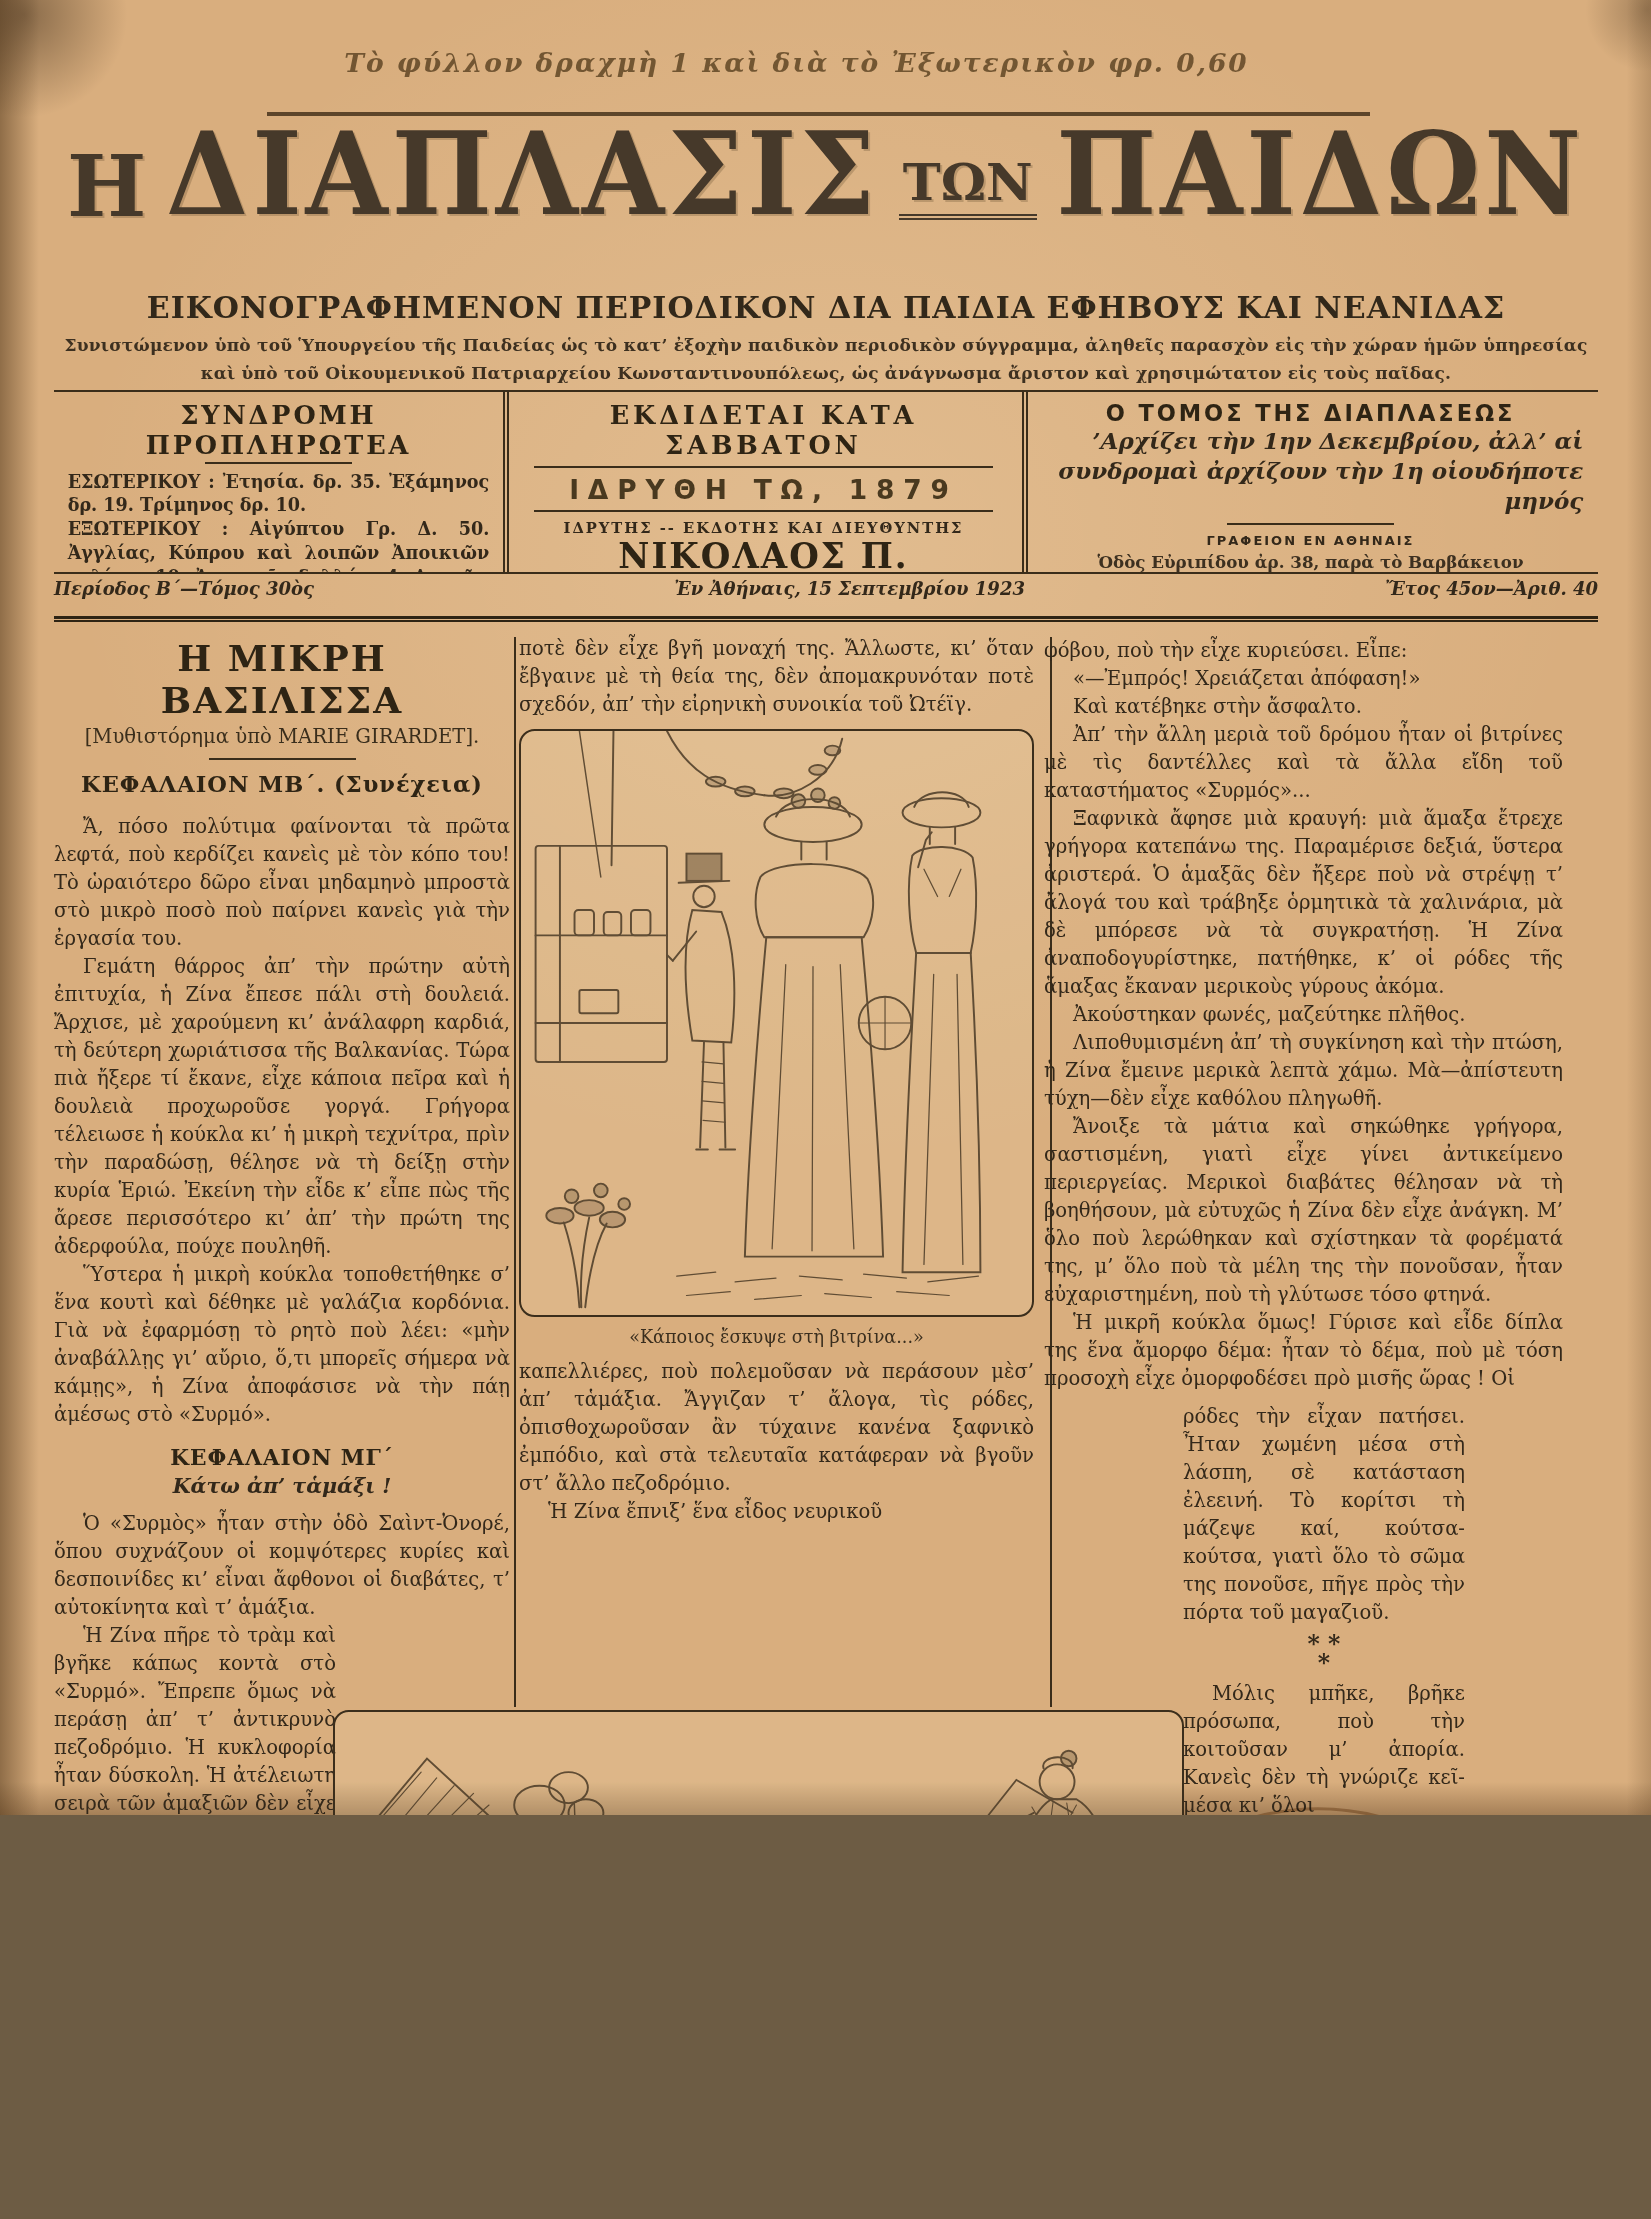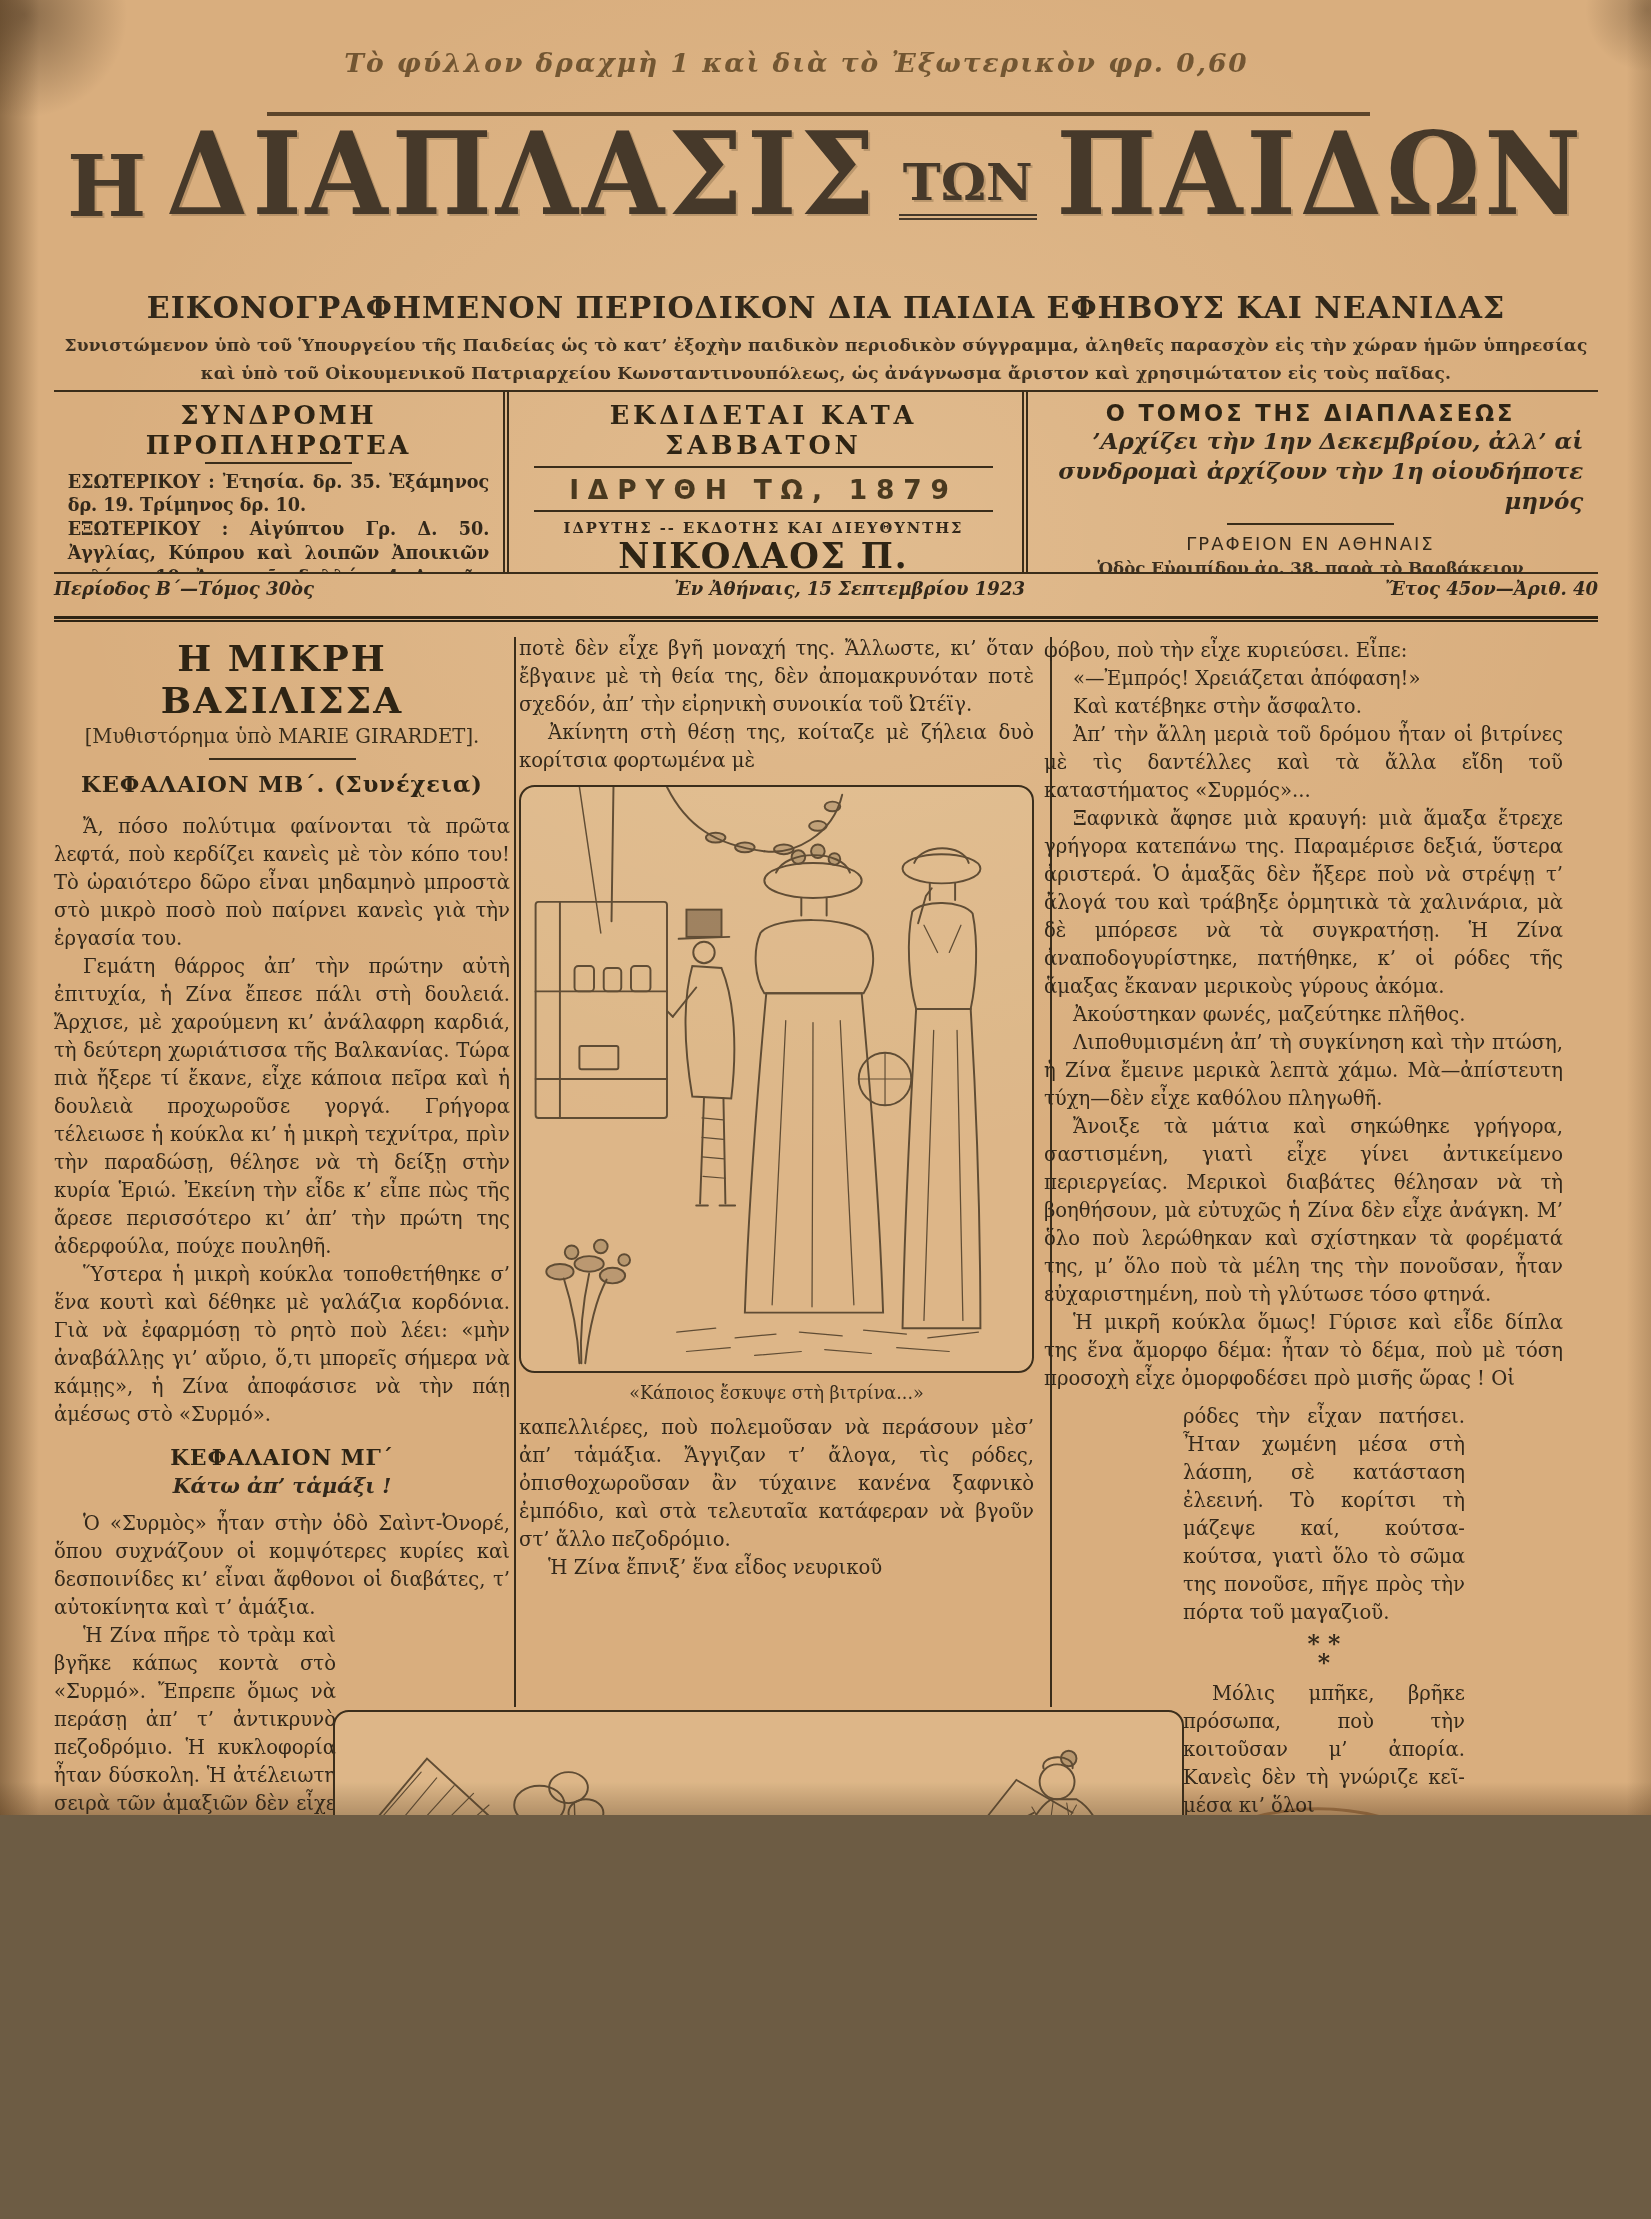--- a/index.html
+++ b/index.html
@@ -51,21 +51,21 @@
   .pub-cell{text-align:center;}
   .pub-l1{font-size:25.5px;font-weight:bold;letter-spacing:3.9px;color:#2e2414;}
   .pub-rule{height:2px;background:#3a2d1a;margin:5.9px 17.6px;}
   .pub-l2{font-size:26.5px;font-weight:bold;letter-spacing:8.8px;color:#49391f;font-family:"DejaVu Sans",sans-serif;}
   .pub-l3{font-size:14.7px;font-weight:bold;letter-spacing:2px;margin-top:6.9px;color:#33281a;}
   .pub-l4{font-size:34px;font-weight:bold;letter-spacing:2px;color:#2e2414;transform:scaleY(1.05);}
   .vol-cell{text-align:center;}
   .vol-title{font-size:22.5px;font-weight:bold;letter-spacing:2.9px;font-family:"DejaVu Sans",sans-serif;color:#2e2414;}
   .vol-note{font-size:23px;font-weight:bold;font-style:italic;line-height:1.3;margin-top:0;color:#33281a;text-align:right;}
   .vol-rule{width:167px;height:2px;background:#3a2d1a;margin:7.8px auto;}
-  .vol-office{font-size:18px;font-weight:normal;letter-spacing:2px;font-family:"DejaVu Sans",sans-serif;color:#33281a;}
+  .vol-office{font-size:13px;font-weight:bold;letter-spacing:2px;font-family:"DejaVu Sans",sans-serif;color:#33281a;}
   .vol-addr{font-size:16.7px;font-weight:bold;margin-top:3.9px;color:#3d3020;}
   
   .dateline{position:absolute;left:54px;top:578px;width:1544px;display:flex;justify-content:space-between;
     font-size:18px;font-weight:bold;font-style:italic;color:#33281a;}
   .dblrule{position:absolute;left:54px;top:616px;width:1544px;height:5.9px;
     border-top:3.9px solid #2e2414;border-bottom:2.9px solid #2e2414;}
   
   .col{position:absolute;top:635px;}
   #col1{left:54px;width:456px;}
   #col2{left:519px;width:515px;}
@@ -177,21 +177,20 @@
     <div class="chapter2">
       <div class="c2t">ΚΕΦΑΛΑΙΟΝ ΜΓ΄</div>
       <div class="c2s">Κάτω ἀπ’ τἁμάξι !</div>
     </div>
     <p>Ὁ «Συρμὸς» ἦταν στὴν ὁδὸ Σαὶντ-Ὀνορέ, ὅπου συχνάζουν οἱ κομψότερες κυρίες καὶ δεσποινίδες κι’ εἶναι ἄφθονοι οἱ διαβάτες, τ’ αὐτοκίνητα καὶ τ’ ἁμάξια.</p>
     <p class="narrow">Ἡ Ζίνα πῆρε τὸ τρὰμ καὶ βγῆκε κάπως κοντὰ στὸ «Συρμό». Ἔπρεπε ὅμως νὰ περάσῃ ἀπ’ τ’ ἀντικρυνὸ πεζοδρόμιο. Ἡ κυκλοφορία ἦταν δύσκολη. Ἡ ἀτέλειωτη σειρὰ τῶν ἁμαξιῶν δὲν εἶχε κανένα διάμεσο κενὸ κι’ ἡ Ζίνα φοβόταν νὰ περάσῃ. Ὡς τώρα</p>
   </div>
 
   <div class="col" id="col2">
     <p class="noind">ποτὲ δὲν εἶχε βγῆ μοναχή της. Ἄλλωστε, κι’ ὅταν ἔβγαινε μὲ τὴ θεία της, δὲν ἀπομακρυνόταν ποτὲ σχεδόν, ἀπ’ τὴν εἰρηνικὴ συνοικία τοῦ Ὠτέϊγ.</p>
-    <p>Ἀκίνητη στὴ θέσῃ της, κοίταζε μὲ ζήλεια δυὸ κορίτσια φορτωμένα μὲ</p>
     <figure class="fig1">
       <div class="illus-box">
         <svg class="lineart" viewBox="0 0 525 600" fill="none" stroke="#4a3a26" stroke-width="2" stroke-linecap="round" opacity="0.85">
 
           <path d="M95 0 L93 138"></path>
           <path d="M60 0 L82 150" stroke-width="1.5"></path>
           <path d="M150 0 C170 40 200 60 250 66"></path>
           <path d="M250 66 C280 70 320 50 330 8"></path>
           <ellipse cx="200" cy="52" rx="10" ry="5" fill="rgba(74,58,38,.25)"></ellipse>
           <ellipse cx="230" cy="62" rx="10" ry="5" fill="rgba(74,58,38,.25)"></ellipse>

